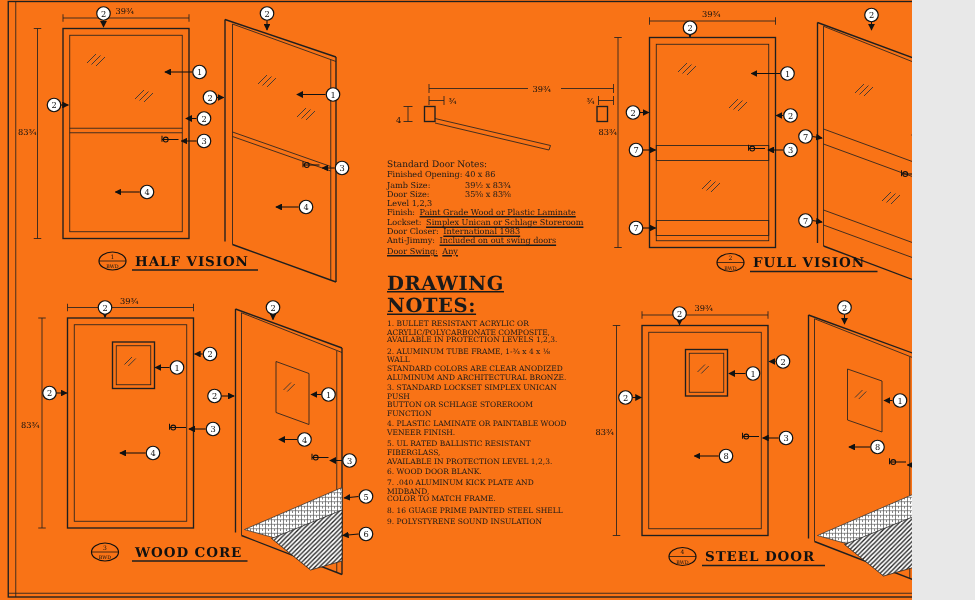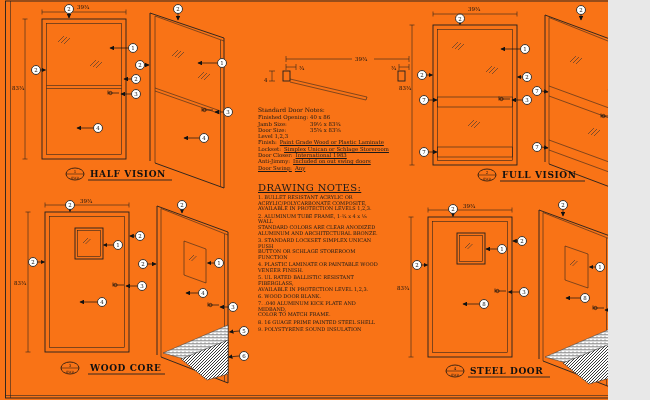--- a/index.html
+++ b/index.html
@@ -19,21 +19,21 @@
   .bn{font-family:"DejaVu Serif",serif;font-size:4px;text-anchor:middle;fill:#111;}
   .br{font-family:"DejaVu Serif",serif;font-size:3.2px;text-anchor:middle;fill:#111;}
   .lv{stroke:#111;stroke-width:.7;fill:none;}
   
   .sn{position:absolute;left:258px;top:107px;width:158px;font-size:5.4px;line-height:6.3px;}
   .sn-title{font-size:6px;margin-bottom:1px;}
   .sn-l{margin-right:3px;}
   .wlab{display:inline-block;width:52px;margin-right:0;}
   .u{text-decoration:underline;}
   .dn{position:absolute;left:258px;top:182px;width:122px;}
-  .dn-title{font-size:10px;font-weight:normal;text-decoration:underline;letter-spacing:.4px;margin-bottom:2px;}
+  .dn-title{font-size:13px;font-weight:bold;text-decoration:underline;letter-spacing:.4px;margin-bottom:2px;}
   .dn-item{font-size:5px;line-height:5.7px;white-space:pre-line;margin-bottom:1.5px;}
 </style>
 </head>
 <body>
 
 <div id="sheet">
 
 <svg width="650" height="400" viewBox="0 0 650 400">
   <defs>
     <marker id="arw" viewBox="0 0 8 8" refX="7" refY="4" markerWidth="6.5" markerHeight="6.5" orient="auto">

